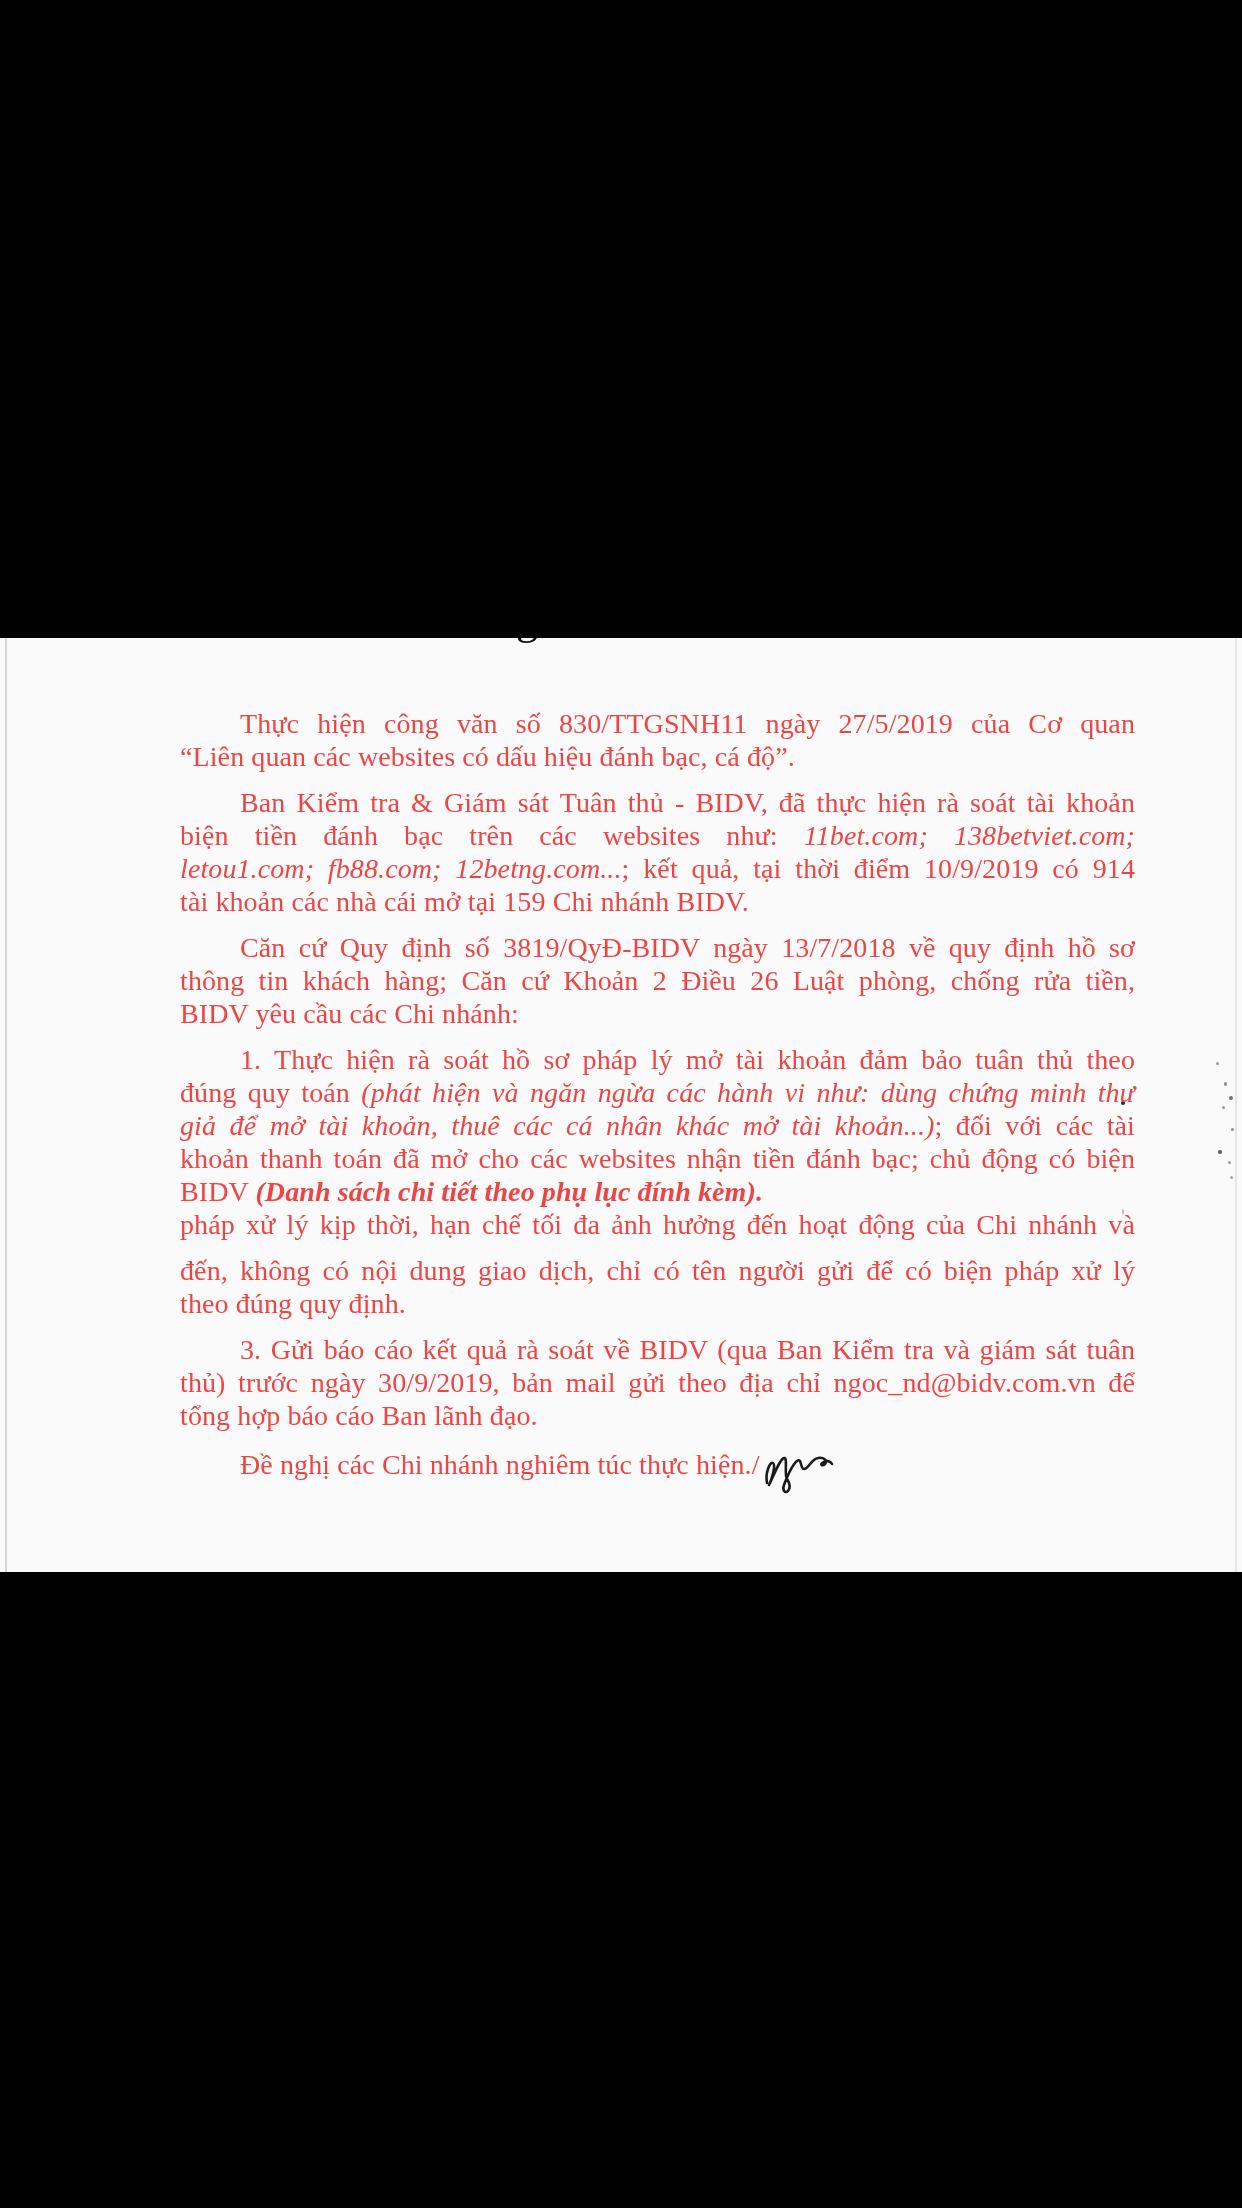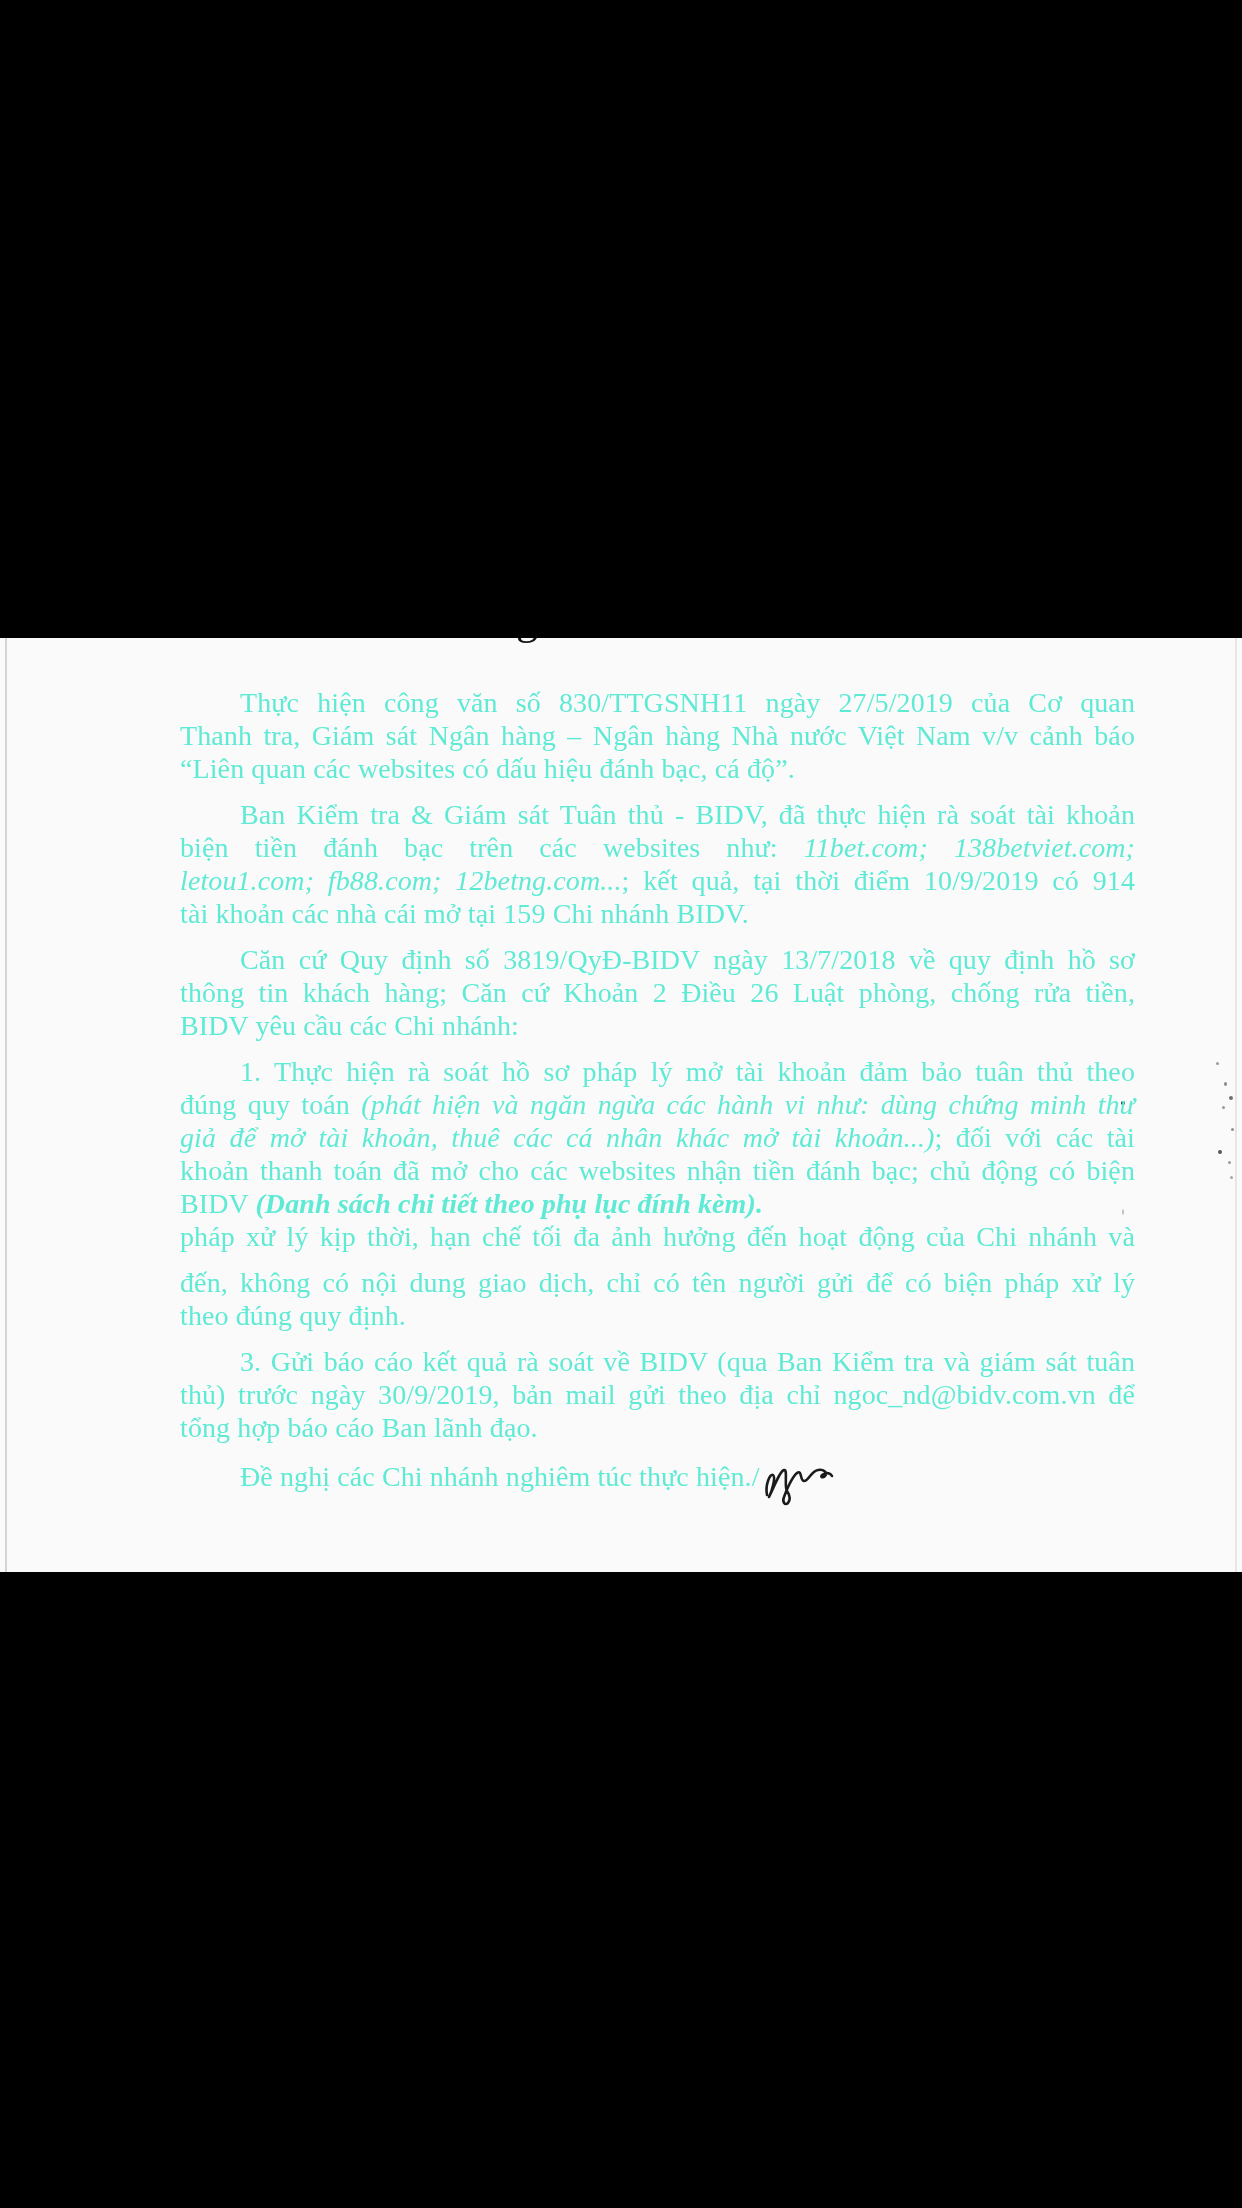--- a/index.html
+++ b/index.html
@@ -26,22 +26,22 @@
   }
   .band-top{
     position:absolute;left:0;top:0;width:1242px;height:638px;
     background:#000;z-index:4;
   }
   .band-bottom{
     position:absolute;left:0;top:1572px;width:1242px;height:636px;
     background:#000;z-index:4;
   }
   .textcol{
-    position:absolute;left:180px;top:686px;width:955px;z-index:3;
-    font-size:28px;line-height:33px;color:#5eead4;
+    position:absolute;left:180px;top:707px;width:955px;z-index:3;
+    font-size:28px;line-height:33px;color:#ef4444;
     letter-spacing:0.1px;
   }
   .para{margin:0 0 13px 0;}
   .line{text-align:justify;}
   .line.j{text-align-last:justify;}
   .line.last{text-align:right;text-align-last:left;}
   .line.indent{text-indent:60px;}
   .i{font-style:italic;}
   .bi{font-style:italic;font-weight:bold;}
   .closing-row{white-space:nowrap;}
@@ -81,21 +81,20 @@
 <div class="speck s6"></div>
 <div class="speck s7"></div>
 <div class="speck s8"></div>
 <div class="speck s9"></div>
 <div class="speck s10"></div>
 
 <div class="textcol">
   <div id="paragraphs-mount">
       <div class="para">
         <div class="line j indent"><span>Thực hiện công văn số 830/TTGSNH11 ngày 27/5/2019 của Cơ quan</span></div>
-        <div class="line j"><span>Thanh tra, Giám sát Ngân hàng – Ngân hàng Nhà nước Việt Nam v/v cảnh báo</span></div>
         <div class="line last"><span>“Liên quan các websites có dấu hiệu đánh bạc, cá độ”.</span></div>
       </div>
       <div class="para">
         <div class="line j indent"><span>Ban Kiểm tra &amp; Giám sát Tuân thủ - BIDV, đã thực hiện rà soát tài khoản</span></div>
         <div class="line j"><span>biện tiền đánh bạc trên các websites như: </span><span class="i">11bet.com; 138betviet.com;</span></div>
         <div class="line j"><span class="i">letou1.com; fb88.com; 12betng.com...</span><span>; kết quả, tại thời điểm 10/9/2019 có 914</span></div>
         <div class="line last"><span>tài khoản các nhà cái mở tại 159 Chi nhánh BIDV.</span></div>
       </div>
       <div class="para">
         <div class="line j indent"><span>Căn cứ Quy định số 3819/QyĐ-BIDV ngày 13/7/2018 về quy định hồ sơ</span></div>

